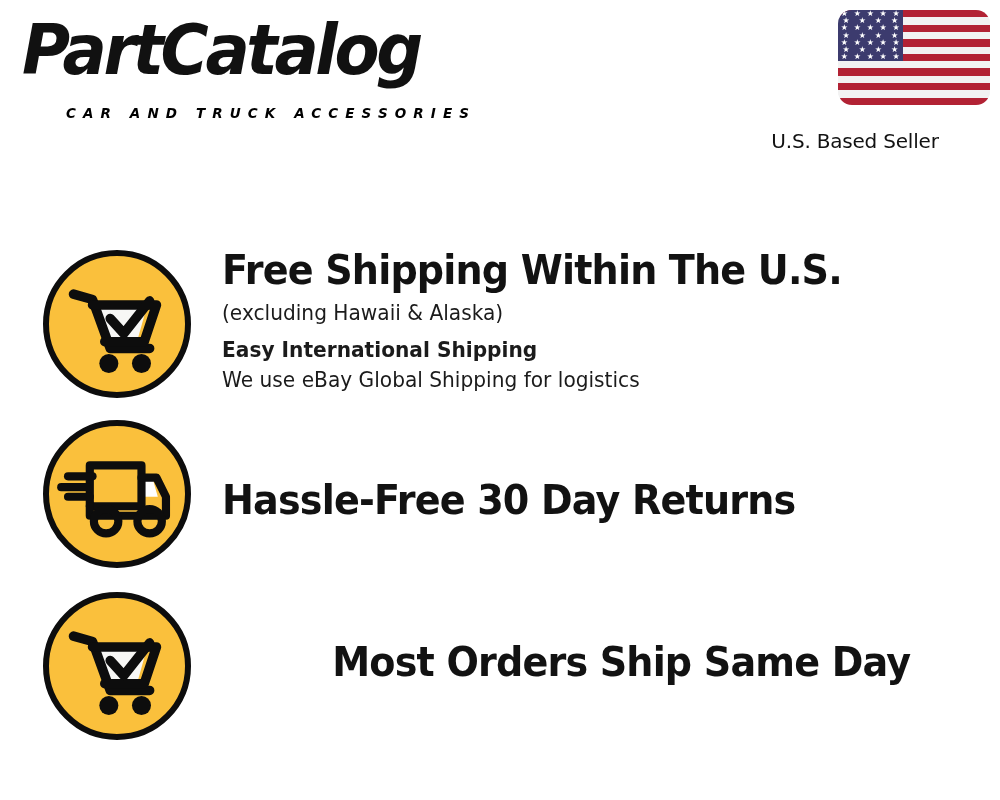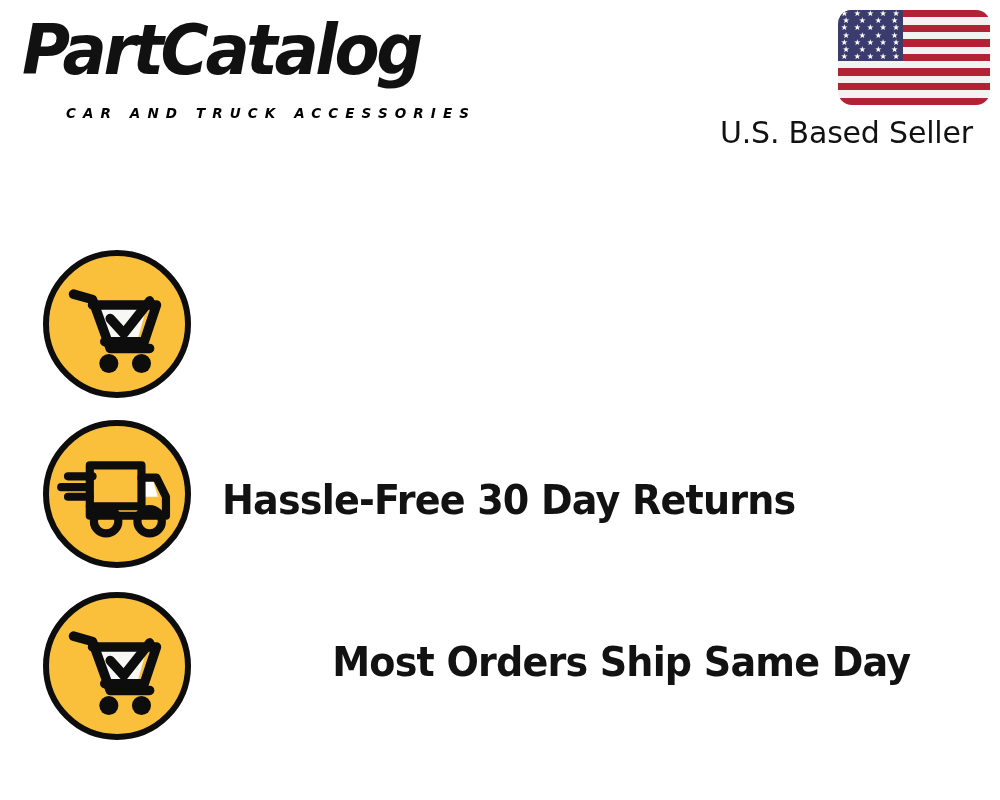--- a/index.html
+++ b/index.html
@@ -104,28 +104,28 @@
     align-items: center;
     height: 14.28%;
   }
   .star {
     color: #ffffff;
     font-size: 8px;
     line-height: 8px;
   }
   #seller-label {
     display: block;
-    margin-top: 6px;
-    font-family: "DejaVu Sans", sans-serif;
-    font-size: 30px;
+    margin-top: 20px;
+    font-family: "DejaVu Sans", sans-serif;
+    font-size: 20px;
     font-weight: 400;
     color: #121212;
     letter-spacing: -0.2px;
     white-space: nowrap;
-    text-align: left;
+    text-align: center;
   }
 
   
   .feature-row {
     position: absolute;
     left: 0;
     width: 1000px;
   }
   #row-0 { top: 248px; height: 155px; }
   #row-1 { top: 418px; height: 155px; }
@@ -261,20 +261,26 @@
     <div class="badge">
       <svg viewBox="0 0 100 100" aria-hidden="true">
         <polygon points="35,37 72,37 65,62 42,62" fill="#F7F7F5"></polygon>
         <path d="M18 28 L32 32 L45 68 L74 68" fill="none" stroke="#0d0d0d" stroke-width="7" stroke-linecap="round" stroke-linejoin="round"></path>
         <path d="M32 36 L79 36 L70 63 L41 63" fill="none" stroke="#0d0d0d" stroke-width="7" stroke-linecap="round" stroke-linejoin="round"></path>
         <path d="M45 46 L55 57 L74 33" fill="none" stroke="#0d0d0d" stroke-width="7" stroke-linecap="round" stroke-linejoin="round"></path>
         <circle cx="44" cy="79" r="7" fill="#0d0d0d"></circle>
         <circle cx="68" cy="79" r="7" fill="#0d0d0d"></circle>
       </svg>
     </div>
+    <div class="feature-text">
+      <div class="feature-title">Free Shipping Within The U.S.</div>
+      <div class="feature-sub s1">(excluding Hawaii &amp; Alaska)</div>
+      <div class="feature-sub bold s2">Easy International Shipping</div>
+      <div class="feature-sub">We use eBay Global Shipping for logistics</div>
+    </div>
   </div>
 
   <div class="feature-row" id="row-1">
     <div class="badge">
       <svg viewBox="0 0 100 100" aria-hidden="true">
         <polygon points="66,38 76,38 80,52 66,52" fill="#FFFFFF"></polygon>
         <rect x="30" y="29" width="38" height="30" fill="none" stroke="#0d0d0d" stroke-width="6" stroke-linejoin="round"></rect>
         <path d="M68 38 L79 38 L86 52 L86 66 L30 66 L30 59" fill="none" stroke="#0d0d0d" stroke-width="6" stroke-linecap="round" stroke-linejoin="round"></path>
         <line x1="14" y1="37" x2="32" y2="37" stroke="#0d0d0d" stroke-width="6" stroke-linecap="round"></line>
         <line x1="9" y1="45" x2="28" y2="45" stroke="#0d0d0d" stroke-width="6" stroke-linecap="round"></line>

